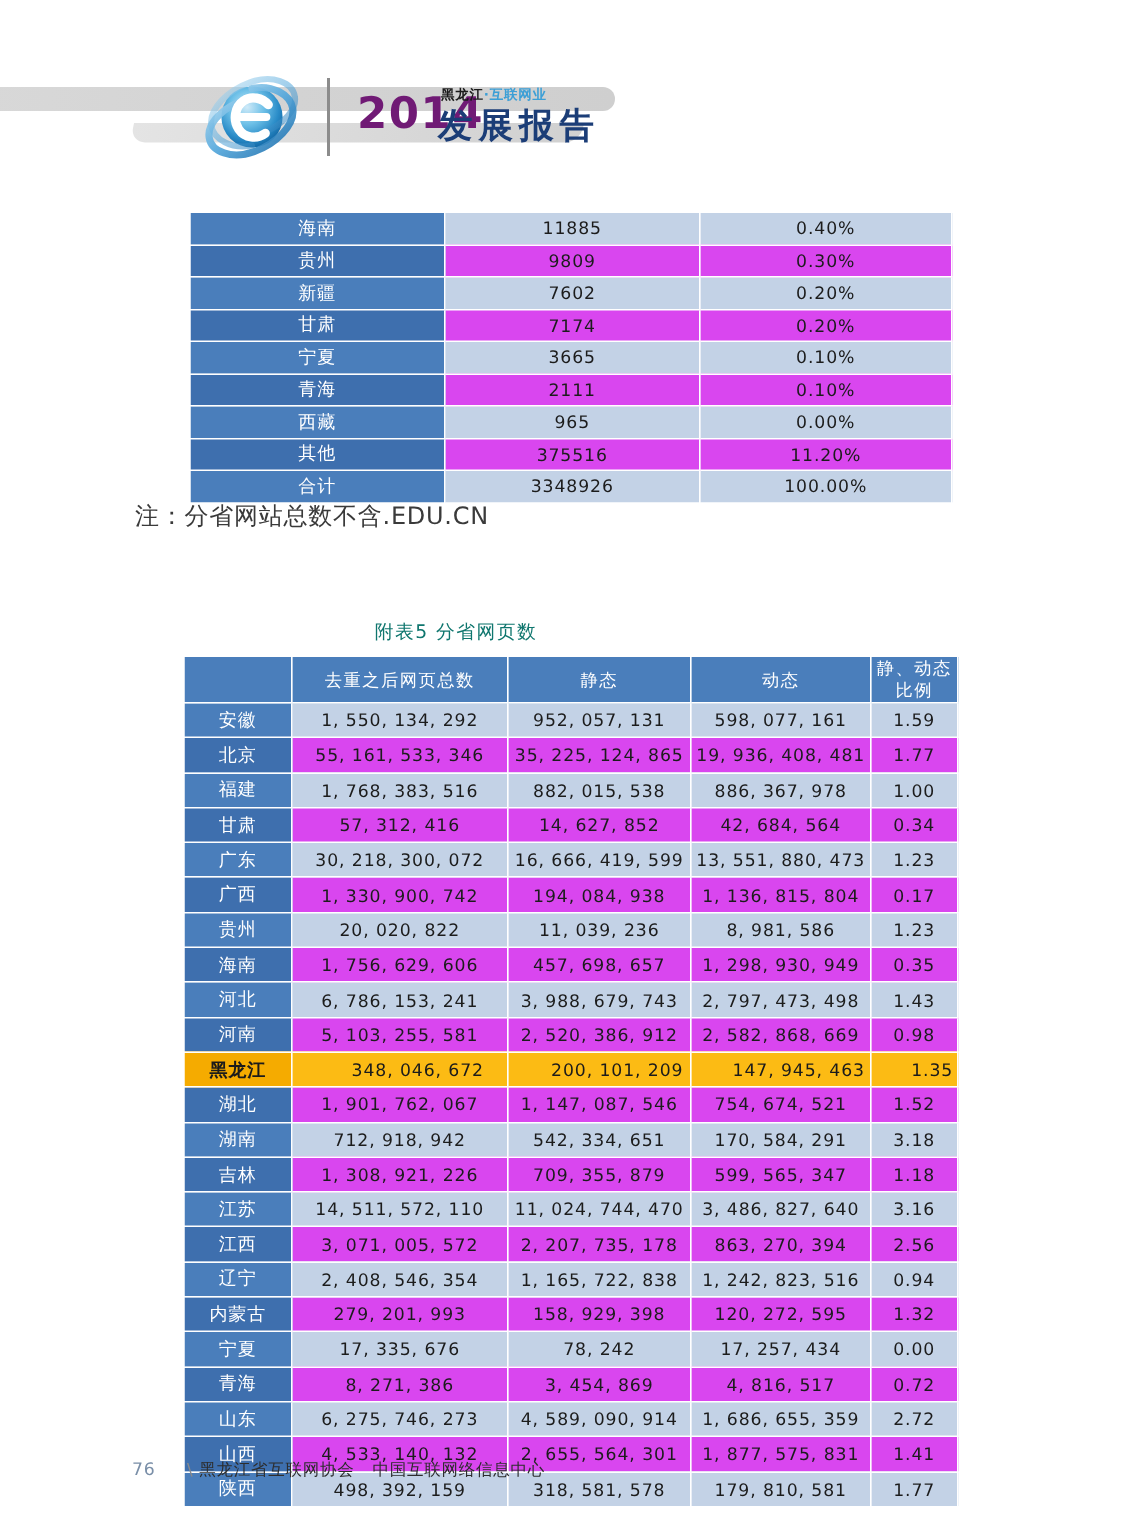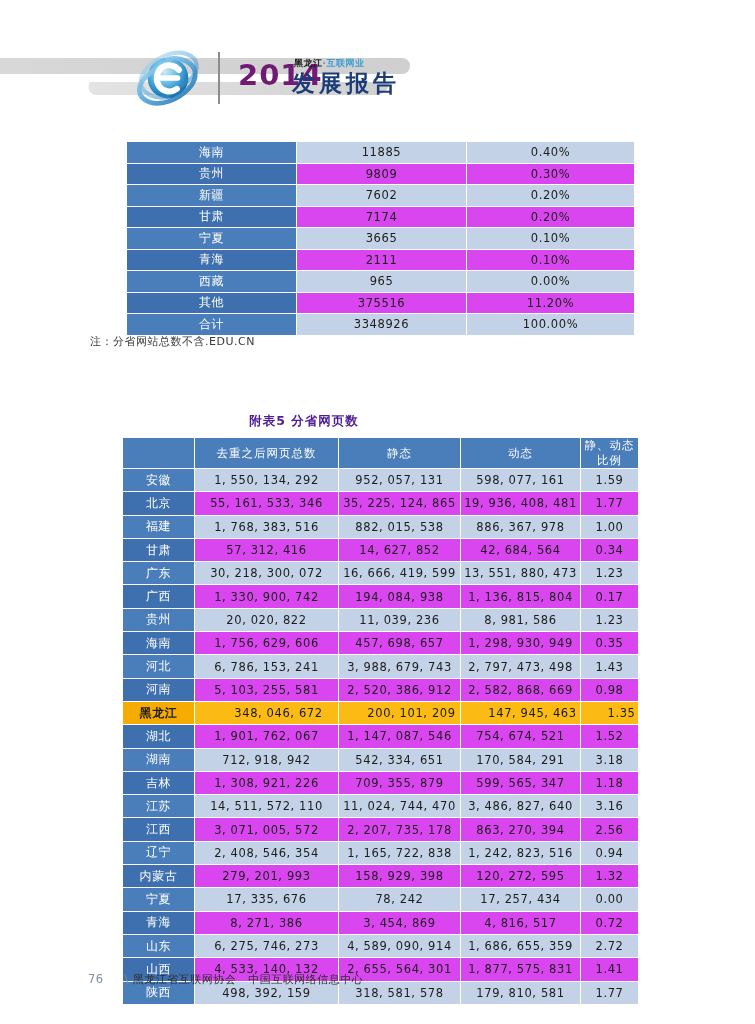--- a/index.html
+++ b/index.html
@@ -127,35 +127,35 @@
     top: 141px;
     width: 508px;
   }
   #table1 { width: 508px; }
   #table1 td { height: 20.5px; }
 
   .note {
     position: absolute;
     left: 90px;
     top: 334px;
-    font-size: 11px;
+    font-size: 16px;
     color: #3a3a3a;
     letter-spacing: 0.5px;
   }
 
   
   .tbl2-title {
     position: absolute;
     left: 0;
     top: 413px;
     width: 608px;
     text-align: center;
     font-size: 12.5px;
-    font-weight: bold;
-    color: #4c1d95;
+    font-weight: normal;
+    color: #0f766e;
     letter-spacing: 1px;
   }
   #table2-wrap {
     position: absolute;
     left: 122px;
     top: 437px;
     width: 516px;
   }
   #table2 { width: 516px; }
   #table2 td, #table2 th { height: 22.3px; }

